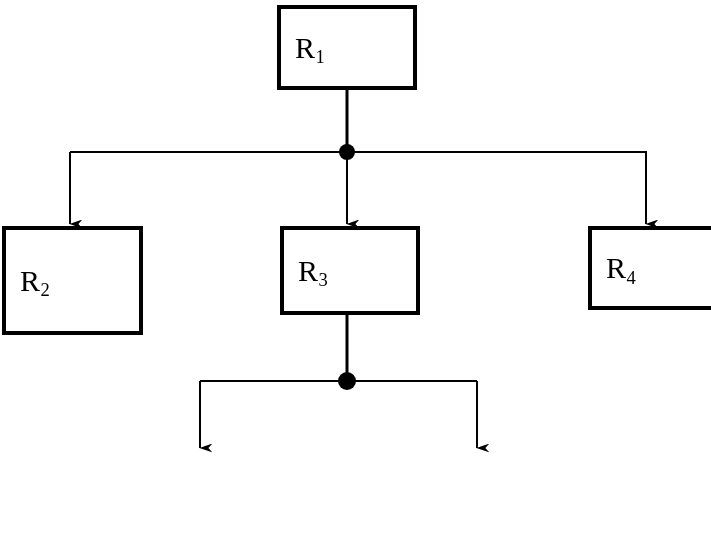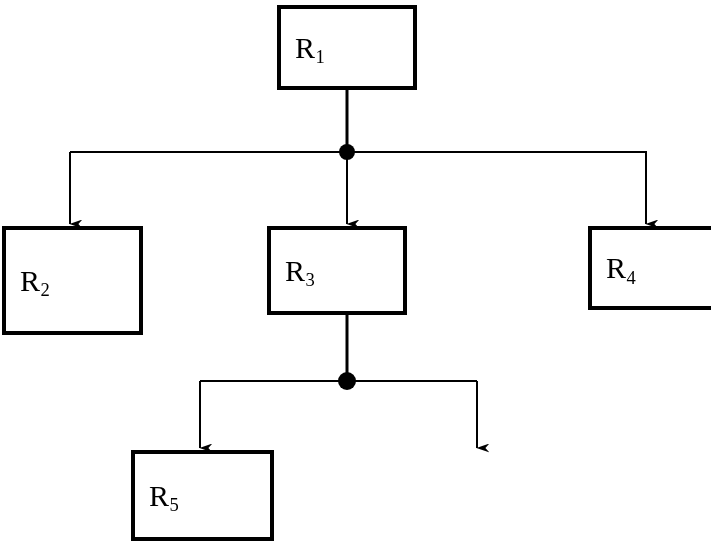--- a/index.html
+++ b/index.html
@@ -89,32 +89,27 @@
       <span>R</span><sub>1</sub>
     </span>
   </div>
 
   <div class="node-box" style="left:2px; top:226px; width:141px; height:109px;">
     <span class="node-label">
       <span>R</span><sub>2</sub>
     </span>
   </div>
 
-  <div class="node-box" style="left:267px; top:226px; width:140px; height:89px;">
+  <div class="node-box" style="left:280px; top:226px; width:140px; height:89px;">
     <span class="node-label">
       <span>R</span><sub>3</sub>
     </span>
   </div>
 
   <div class="node-box" style="left:588px; top:226px; width:141px; height:84px;">
     <span class="node-label">
       <span>R</span><sub>4</sub>
     </span>
   </div>
 
-  <div class="node-box" style="left:131px; top:450px; width:143px; height:91px;">
-    <span class="node-label">
-      <span>R</span><sub>5</sub>
-    </span>
-  </div>
 
 
 </div>
 
 </body></html>

